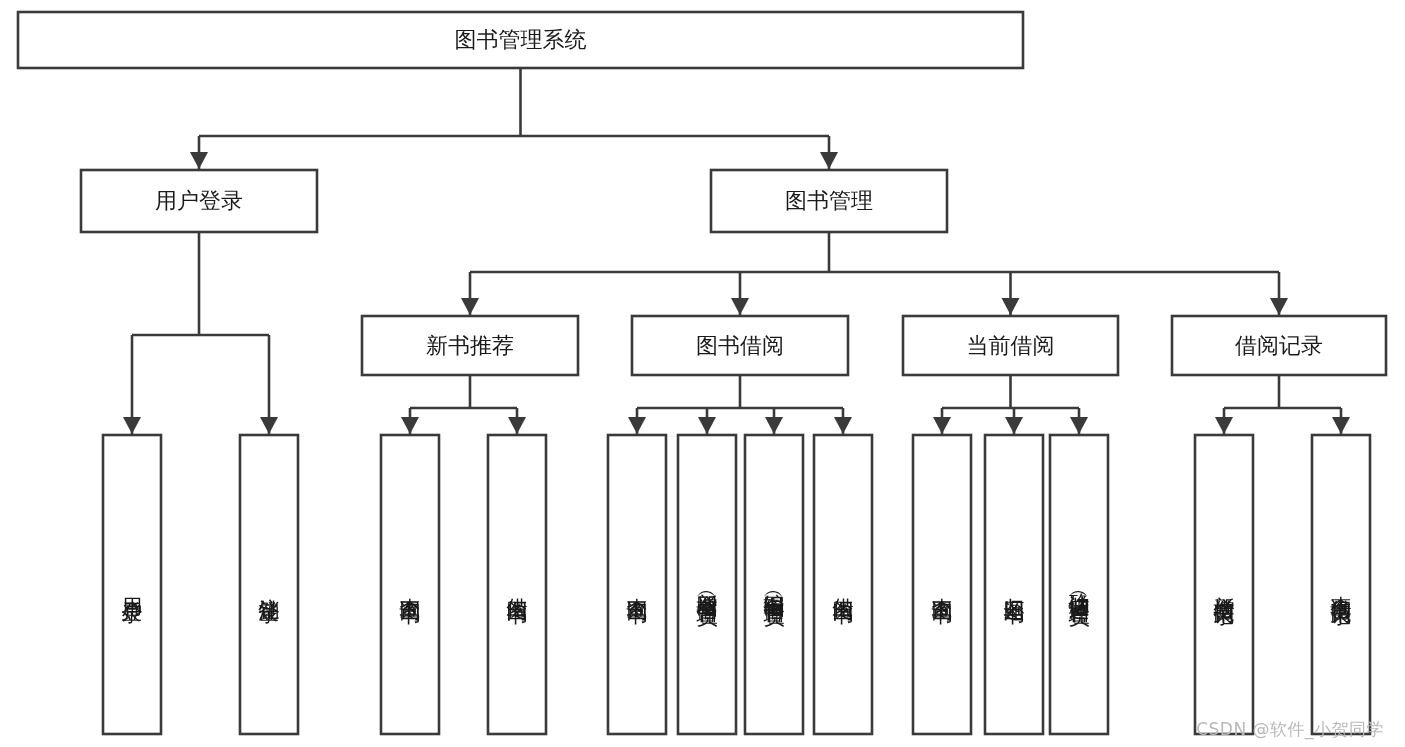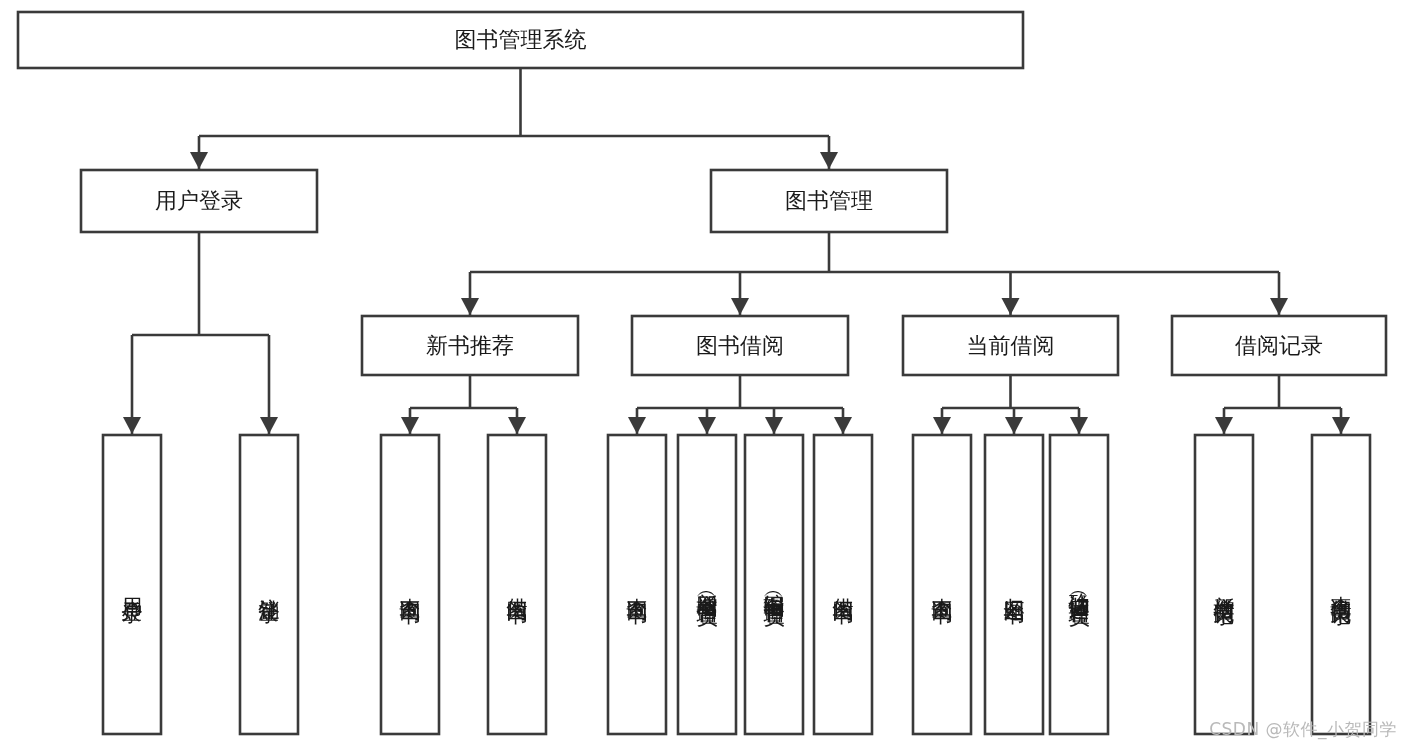--- a/index.html
+++ b/index.html
@@ -59,21 +59,21 @@
     color: #1a1a1a;
     letter-spacing: 2px;
     display: flex;
     align-items: center;
     justify-content: center;
     white-space: nowrap;
     pointer-events: none;
   }
   #watermark {
     position: absolute;
-    right: 8px;
+    right: 21px;
     bottom: 6px;
     font-family: "DejaVu Sans", "Liberation Sans", sans-serif;
     font-size: 17px;
     color: #b9b9b9;
     letter-spacing: 0.5px;
     white-space: nowrap;
   }
 </style>
 </head>
 <body>

